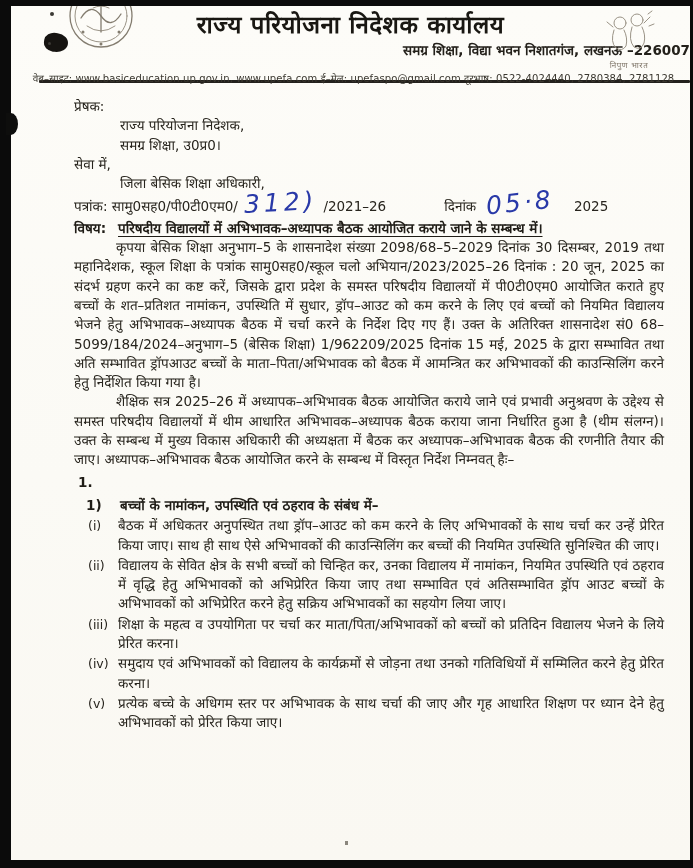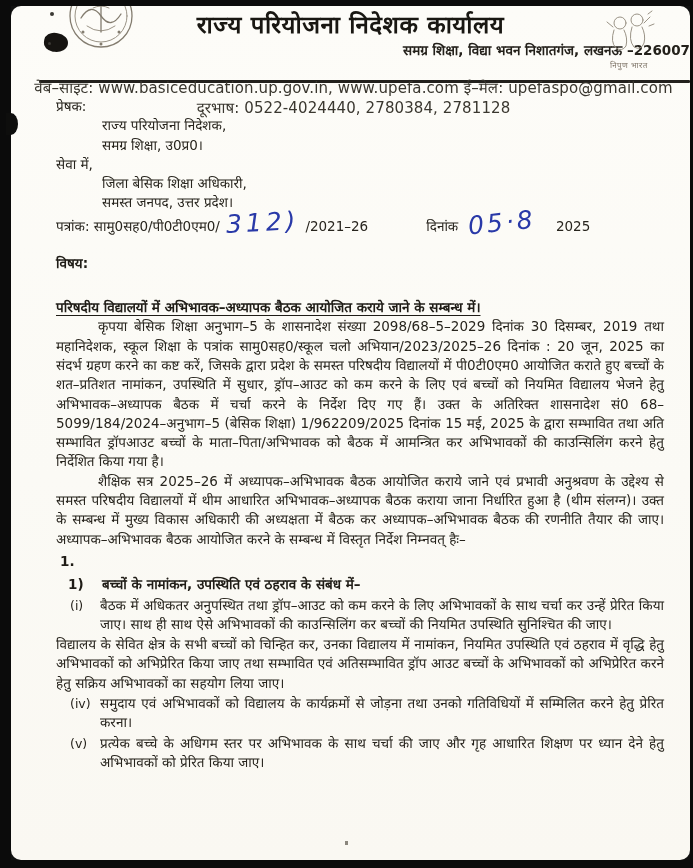--- a/index.html
+++ b/index.html
@@ -1,61 +1,61 @@
 <!DOCTYPE html>
 <html><head>
 <meta charset="utf-8">
 <style>
   html,body{margin:0;padding:0;background:#222;}
   .scan{position:relative;width:693px;height:868px;background:#111;overflow:hidden;
         font-family:"DejaVu Sans","Liberation Sans",sans-serif;}
   .page{position:absolute;left:11px;top:6px;right:3px;bottom:8px;
-        background:linear-gradient(180deg,#fdfcf8 0%,#fbfaf5 55%,#faf8f2 100%);border-radius:10px;}
+        background:linear-gradient(180deg,#fdfcf8 0%,#fbfaf5 55%,#faf8f2 100%);}
   .edge{position:absolute;background:#0b0b0b;z-index:5;}
   .edge-top{left:0;top:0;width:693px;height:6px;}
   .edge-left{left:0;top:0;width:11px;height:868px;}
   .edge-bottom{left:0;bottom:0;width:693px;height:8px;}
   .edge-right{right:0;top:0;width:3px;height:868px;}
 
   
   .header{position:relative;height:64px;padding-top:6px;}
   .emblem{position:absolute;left:52px;top:-14px;}
   .right-logo{position:absolute;right:26px;top:4px;width:70px;text-align:center;}
-  .right-logo .cap{font-size:8px;color:#7d7366;margin-top:1px;letter-spacing:.5px;font-family:Liberation Serif, serif;}
+  .right-logo .cap{font-size:8px;color:#7d7366;margin-top:1px;letter-spacing:.5px;}
   .office-title{text-align:center;font-size:24px;font-weight:bold;color:#191712;
         letter-spacing:.5px;line-height:26px;}
   .office-sub{text-align:right;font-size:13.5px;font-weight:bold;color:#24211b;margin-top:3px;}
-  .office-contact{text-align:center;font-size:15px;color:#3a372f;margin-top:18px;letter-spacing:.1px;padding-left:6px;}
+  .office-contact{text-align:center;font-size:10px;color:#3a372f;margin-top:12px;letter-spacing:.1px;padding-left:6px;}
   .head-rule{margin:4px 0 0 28px;height:3px;background:#23211d;border-radius:1px;}
 
   
   .ink-blot{position:absolute;left:44px;top:33px;width:24px;height:19px;background:#161411;
         border-radius:48% 52% 55% 45%;transform:rotate(8deg);z-index:6;}
   .speck1{position:absolute;left:50px;top:12px;width:4px;height:4px;background:#3c3a35;border-radius:50%;z-index:6;}
   .speck2{position:absolute;left:48px;top:42px;width:3px;height:3px;background:#3c3a35;border-radius:50%;z-index:6;}
   .edge-blob{position:absolute;left:6px;top:113px;width:12px;height:22px;background:#0e0e0d;
         border-radius:0 60% 60% 0 / 0 50% 50% 0;z-index:6;}
   .speck3{position:absolute;left:345px;top:841px;width:3px;height:4px;background:#8a867d;z-index:6;}
 
   
-  .content{padding:14px 26px 0 45px;color:#27241d;font-size:13.5px;line-height:19.3px;
+  .content{padding:14px 26px 0 63px;color:#27241d;font-size:13.5px;line-height:19.3px;
         text-align:justify;}
   .content p{margin:0;}
   .addr{ text-align:left;}
   .addr .lbl{display:block;}
   .addr .ind{display:block;padding-left:46px;}
 
   .refline{display:flex;align-items:baseline;margin-top:3px;white-space:nowrap;}
   .hw{color:#2939a8;font-style:italic;display:inline-block;}
   .hw-num{font-size:25px;letter-spacing:4px;transform:rotate(-3deg);margin:0 6px;line-height:14px;}
   .hw-date{font-size:25px;letter-spacing:3px;transform:rotate(-6deg);margin:0 10px;line-height:14px;}
   .ref-datelbl{margin-left:58px;}
   .ref-year{margin-left:10px;}
 
-  .subjline{display:flex;margin-top:18px;font-weight:bold;color:#1f1c16;flex-direction:column;}
+  .subjline{display:flex;margin-top:2px;font-weight:bold;color:#1f1c16;}
   .subjline .s-lbl{flex:0 0 44px;}
   .subjline .s-txt{text-decoration:underline;text-underline-offset:3px;}
 
   .salut{margin-top:9px;font-weight:bold;text-align:left;}
   .para{margin-top:2px;text-indent:42px;}
   .para2{margin-top:1px;text-indent:42px;}
 
   .sec-head{display:flex;margin-top:3px;font-weight:bold;color:#1f1c16;text-align:left;}
   .sec-head .n{flex:0 0 26px;padding-left:4px;}
   .sec-head .t{text-decoration:underline;text-underline-offset:3px;}
@@ -116,21 +116,20 @@
 
       <div class="addr">
         <span class="lbl">प्रेषक:</span>
         <span class="ind">राज्य परियोजना निदेशक,</span>
         <span class="ind">समग्र शिक्षा, उ0प्र0।</span>
       </div>
 
       <div class="addr">
         <span class="lbl">सेवा में,</span>
         <span class="ind">जिला बेसिक शिक्षा अधिकारी,</span>
-        <span class="ind">समस्त जनपद, उत्तर प्रदेश।</span>
       </div>
 
       <div class="refline">
         <span>पत्रांक:</span>&nbsp;
         <span>सामु0सह0/पी0टी0एम0/</span>
         <span class="hw hw-num">312)</span>
         <span>/2021–26</span>
         <span class="ref-datelbl">दिनांक</span>
         <span class="hw hw-date">05·8</span>
         <span class="ref-year">2025</span>
@@ -153,21 +152,26 @@
       <div class="sub-head">
         <span class="n">1)</span>
         <span>बच्चों के नामांकन, उपस्थिति एवं ठहराव के संबंध में–</span>
       </div>
 
       <div class="point">
         <span class="m">(i)</span>
         <span class="t">बैठक में अधिकतर अनुपस्थित तथा ड्रॉप–आउट को कम करने के लिए अभिभावकों के साथ चर्चा कर उन्हें प्रेरित किया जाए। साथ ही साथ ऐसे अभिभावकों की काउन्सिलिंग कर बच्चों की नियमित उपस्थिति सुनिश्चित की जाए।</span>
       </div>
       <div class="point">
+        <span class="m">(ii)</span>
         <span class="t">विद्यालय के सेवित क्षेत्र के सभी बच्चों को चिन्हित कर, उनका विद्यालय में नामांकन, नियमित उपस्थिति एवं ठहराव में वृद्धि हेतु अभिभावकों को अभिप्रेरित किया जाए तथा सम्भावित एवं अतिसम्भावित ड्रॉप आउट बच्चों के अभिभावकों को अभिप्रेरित करने हेतु सक्रिय अभिभावकों का सहयोग लिया जाए।</span>
+      </div>
+      <div class="point">
+        <span class="m">(iii)</span>
+        <span class="t">शिक्षा के महत्व व उपयोगिता पर चर्चा कर माता/पिता/अभिभावकों को बच्चों को प्रतिदिन विद्यालय भेजने के लिये प्रेरित करना।</span>
       </div>
       <div class="point">
         <span class="m">(iv)</span>
         <span class="t">समुदाय एवं अभिभावकों को विद्यालय के कार्यक्रमों से जोड़ना तथा उनको गतिविधियों में सम्मिलित करने हेतु प्रेरित करना।</span>
       </div>
       <div class="point">
         <span class="m">(v)</span>
         <span class="t">प्रत्येक बच्चे के अधिगम स्तर पर अभिभावक के साथ चर्चा की जाए और गृह आधारित शिक्षण पर ध्यान देने हेतु अभिभावकों को प्रेरित किया जाए।</span>
       </div>
 

